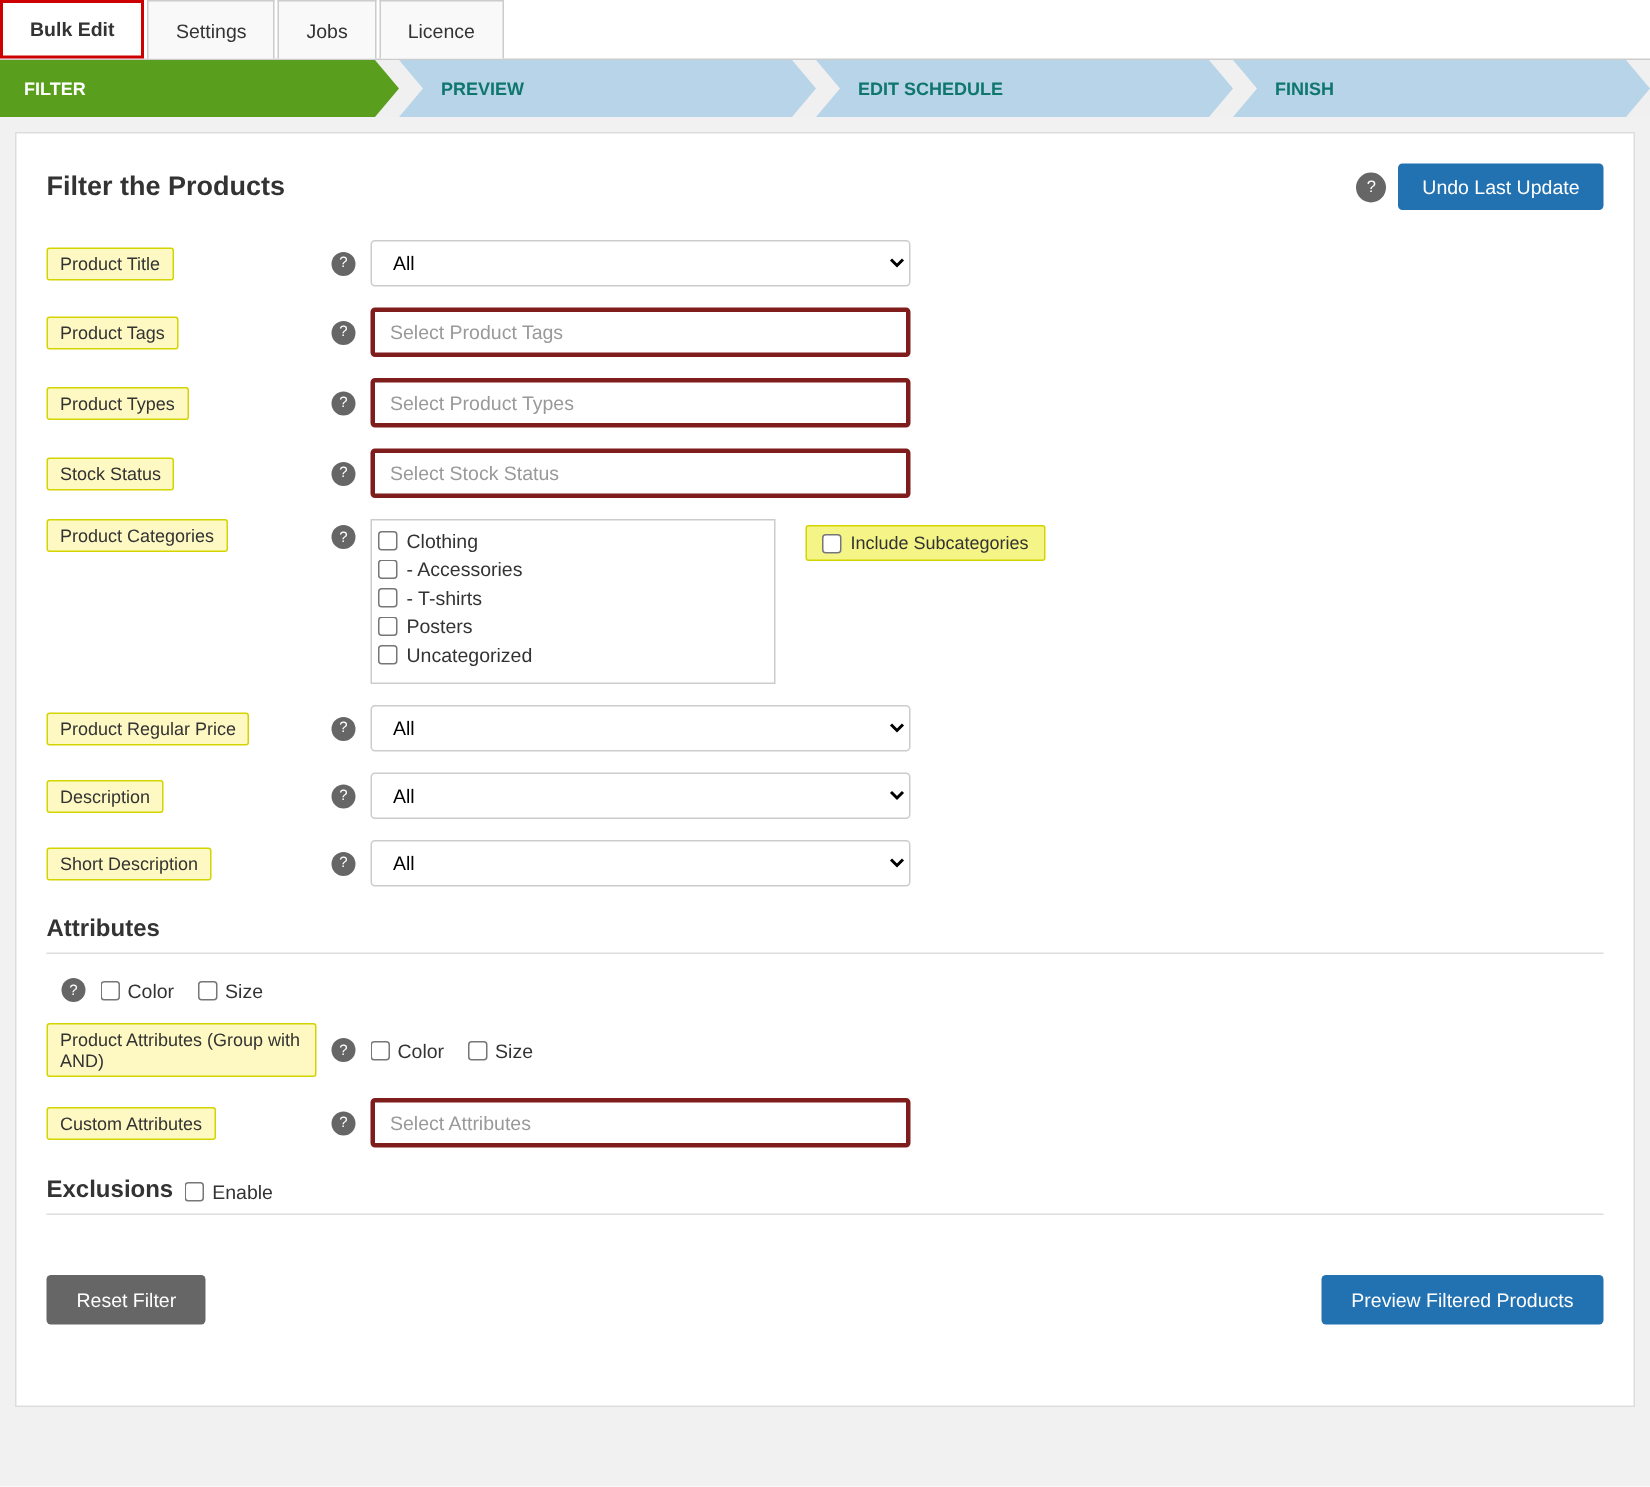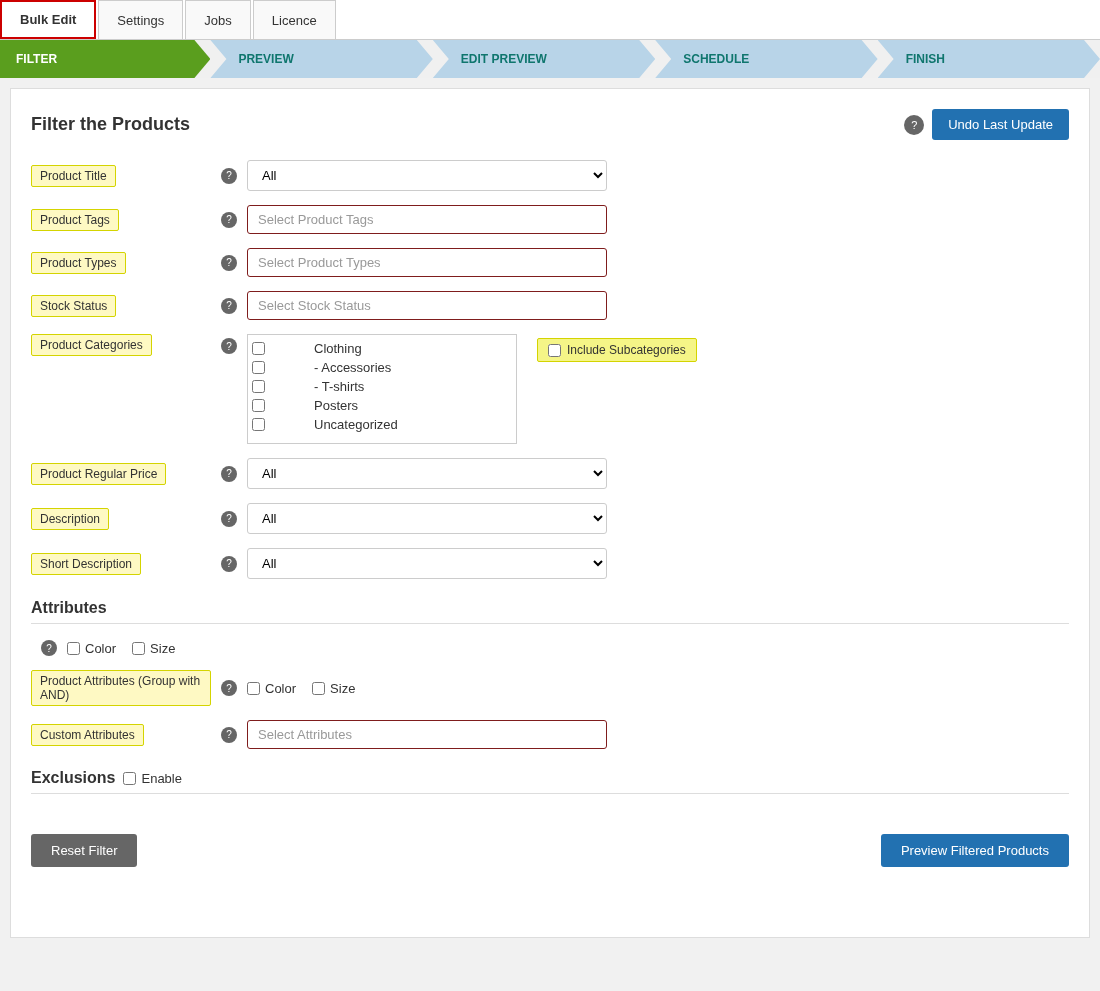--- a/index.html
+++ b/index.html
@@ -28,26 +28,26 @@
     .btn-undo { background: #2271b1; color: #fff; border: none; padding: 8px 16px; cursor: pointer; font-size: 13px; border-radius: 3px; }
 
     
     .form-row { display: flex; align-items: center; margin-bottom: 14px; }
     .form-label { min-width: 180px; max-width: 180px; }
     .label-badge { background: #fef9c3; border: 1px solid #d4d400; padding: 3px 8px; font-size: 12px; border-radius: 2px; display: inline-block; }
     .info-icon { width: 16px; height: 16px; border-radius: 50%; background: #666; color: #fff; font-size: 10px; display: flex; align-items: center; justify-content: center; cursor: pointer; margin: 0 10px; flex-shrink: 0; }
     .form-control-wrap { flex: 1; max-width: 360px; }
 
     select.form-select { width: 100%; padding: 6px 10px; border: 1px solid #ccc; border-radius: 3px; font-size: 13px; background: #fff; }
-    input.form-input { width: 100%; padding: 6px 10px; border: 1px solid #7f1d1d; border-radius: 3px; font-size: 13px; background: #fff; color: #b91c1c; }
+    input.form-input { width: 100%; padding: 6px 10px; border: 3px solid #7f1d1d; border-radius: 3px; font-size: 13px; background: #fff; color: #b91c1c; }
     input.form-input::placeholder { color: #999; }
 
     
     .category-listbox { width: 270px; height: 110px; border: 1px solid #ccc; overflow-y: scroll; padding: 4px; background: #fff; }
-    .category-item { display: flex; align-items: center; padding: 2px 0; font-size: 13px; gap: 43px; }
+    .category-item { display: flex; align-items: center; padding: 2px 0; font-size: 13px; }
     .category-item input[type=checkbox] { margin-right: 6px; }
 
     .include-subcategories { display: flex; align-items: center; gap: 6px; background: #f5f587; border: 1px solid #d4d400; padding: 4px 10px; border-radius: 2px; font-size: 12px; margin-left: 20px; }
 
     
     .section-title { font-size: 16px; font-weight: bold; color: #333; margin: 20px 0 6px 0; }
     .section-divider { border: none; border-top: 1px solid #ddd; margin-bottom: 16px; }
 
     
     .checkbox-group { display: flex; gap: 16px; align-items: center; }
@@ -69,22 +69,21 @@
 <div class="top-tabs">
   <button class="top-tab active">Bulk Edit</button>
   <button class="top-tab">Settings</button>
   <button class="top-tab">Jobs</button>
   <button class="top-tab">Licence</button>
 </div>
 
 <div class="progress-bar">
   <div class="progress-step active">FILTER</div>
   <div class="progress-step inactive">PREVIEW</div>
-  <div class="progress-step inactive">EDIT PREVIEW</div>
-  <div class="progress-step inactive">SCHEDULE</div>
+  <div class="progress-step inactive">EDIT SCHEDULE</div>
   <div class="progress-step inactive">FINISH</div>
 </div>
 
 <div class="main-content">
 
   <div class="page-header">
     <h2 class="page-title">Filter the Products</h2>
     <div class="header-right">
       <div class="help-icon">?</div>
       <button class="btn-undo">Undo Last Update</button>

